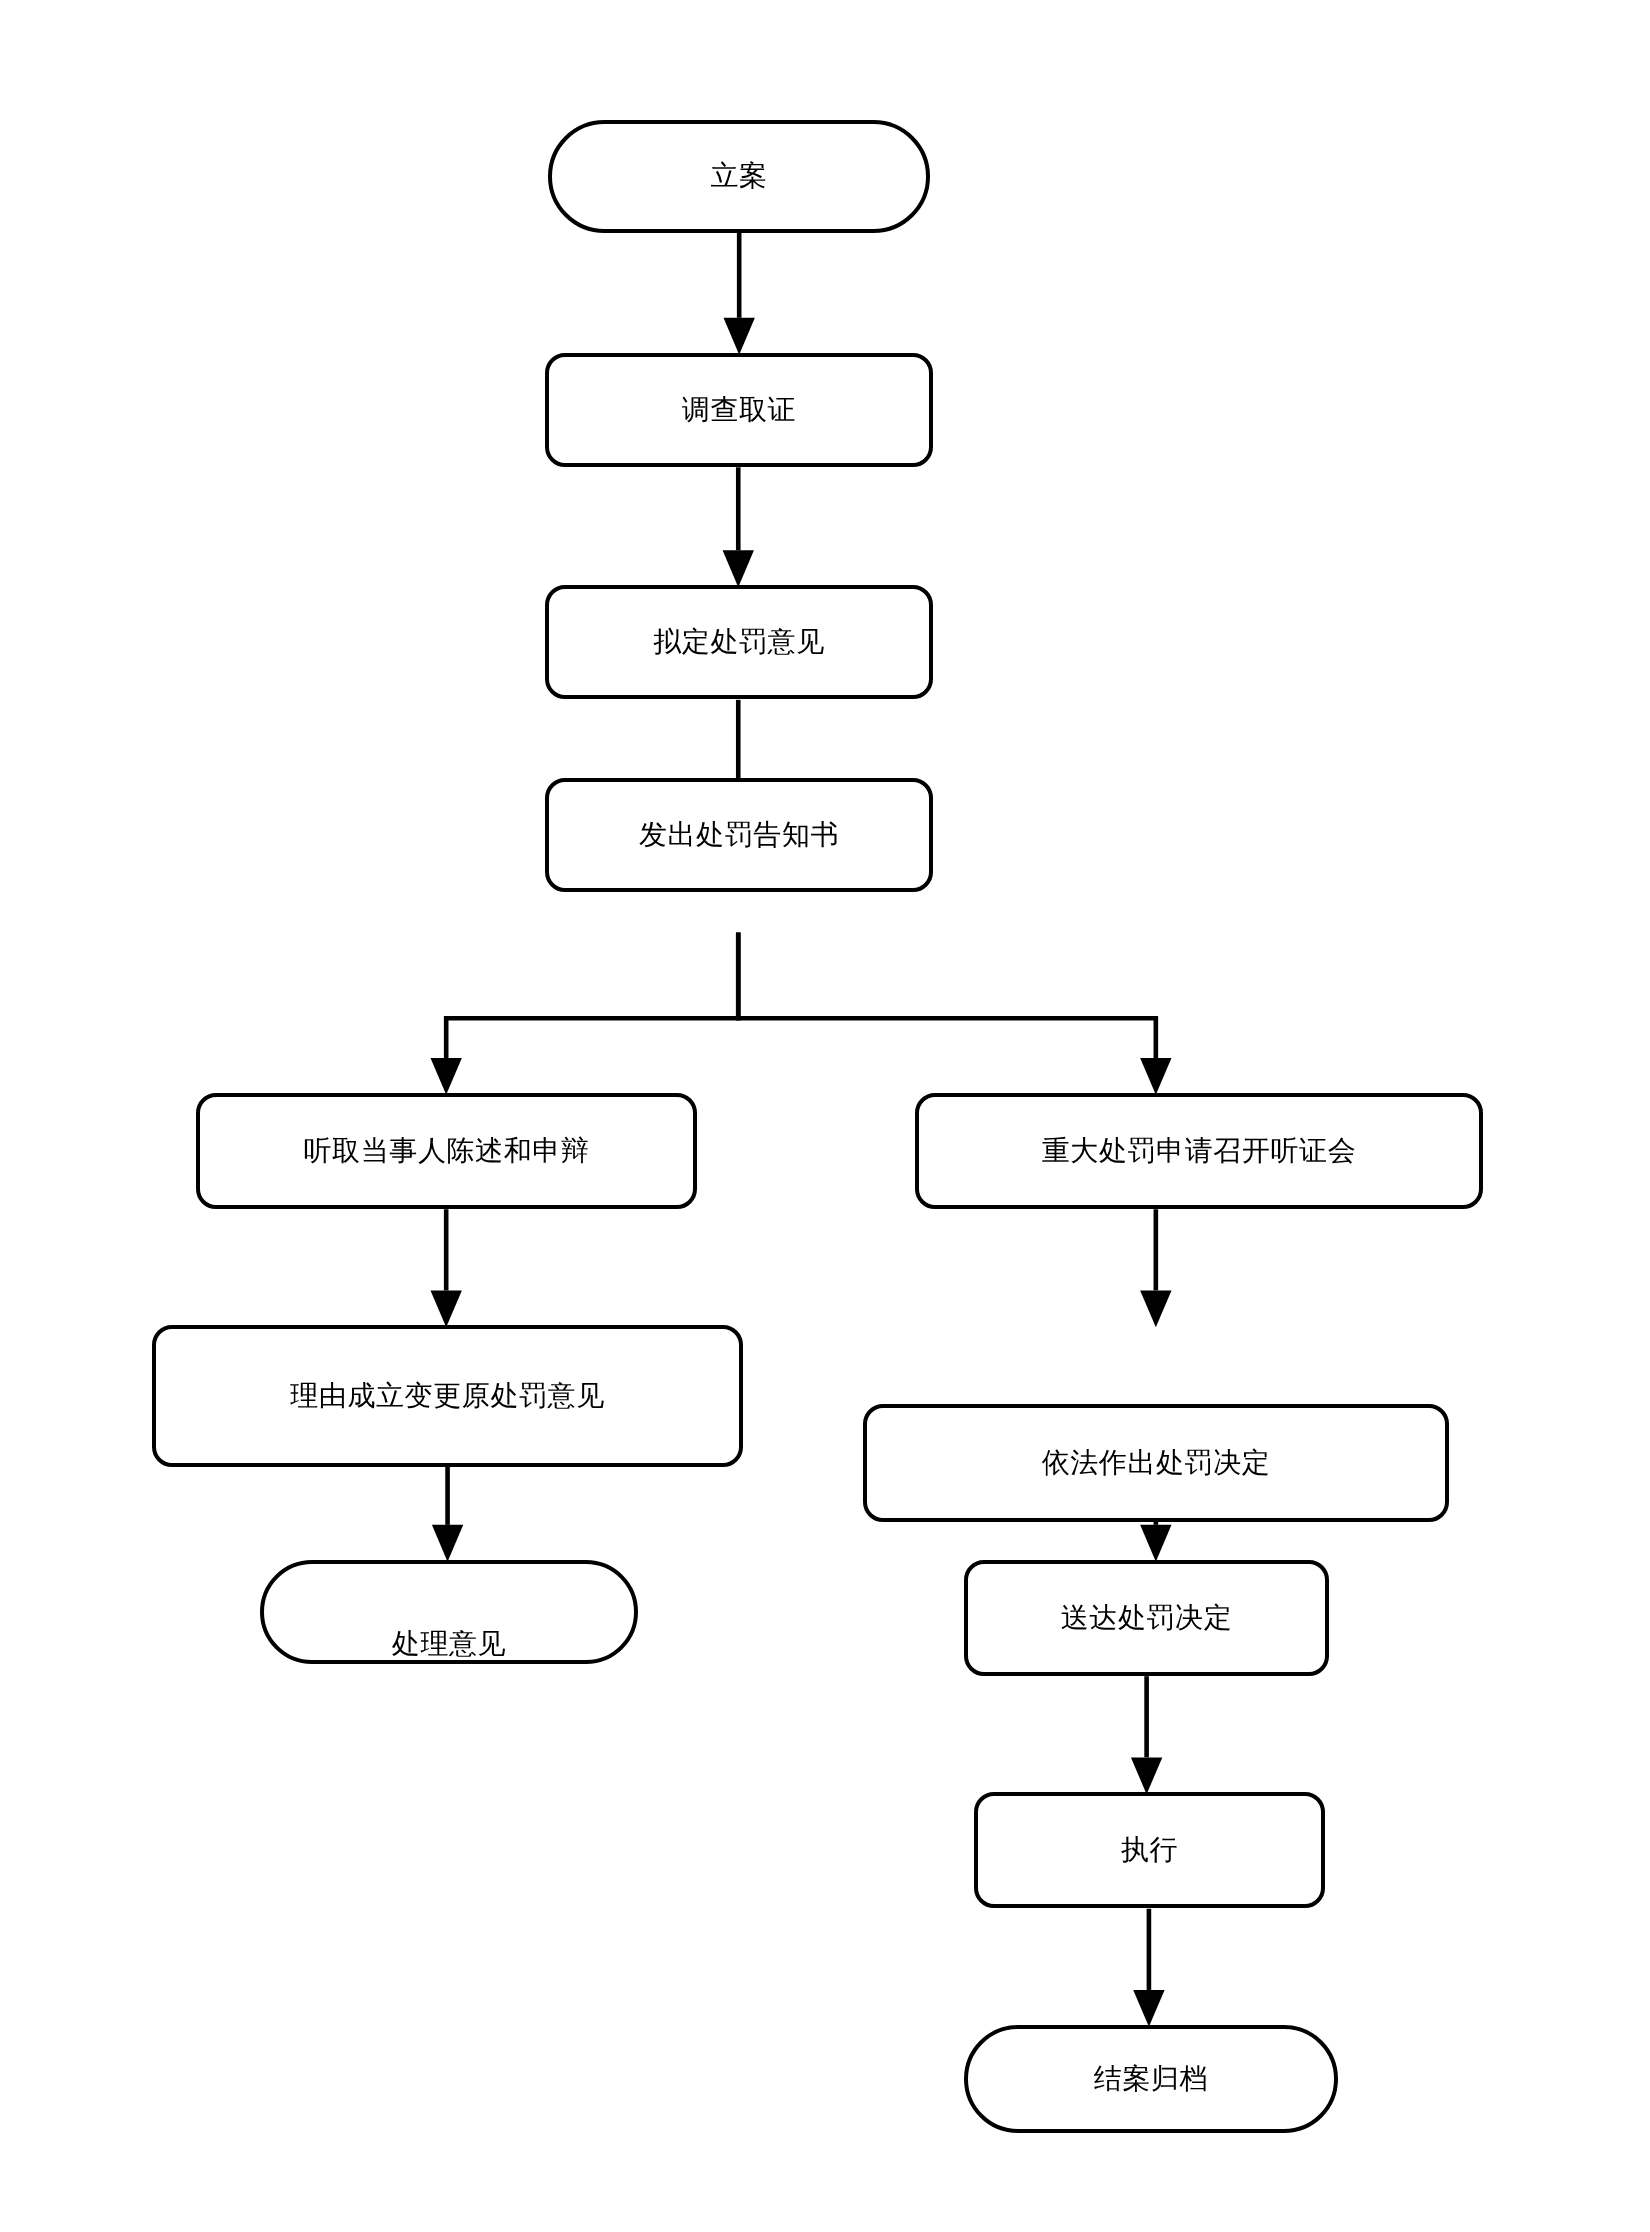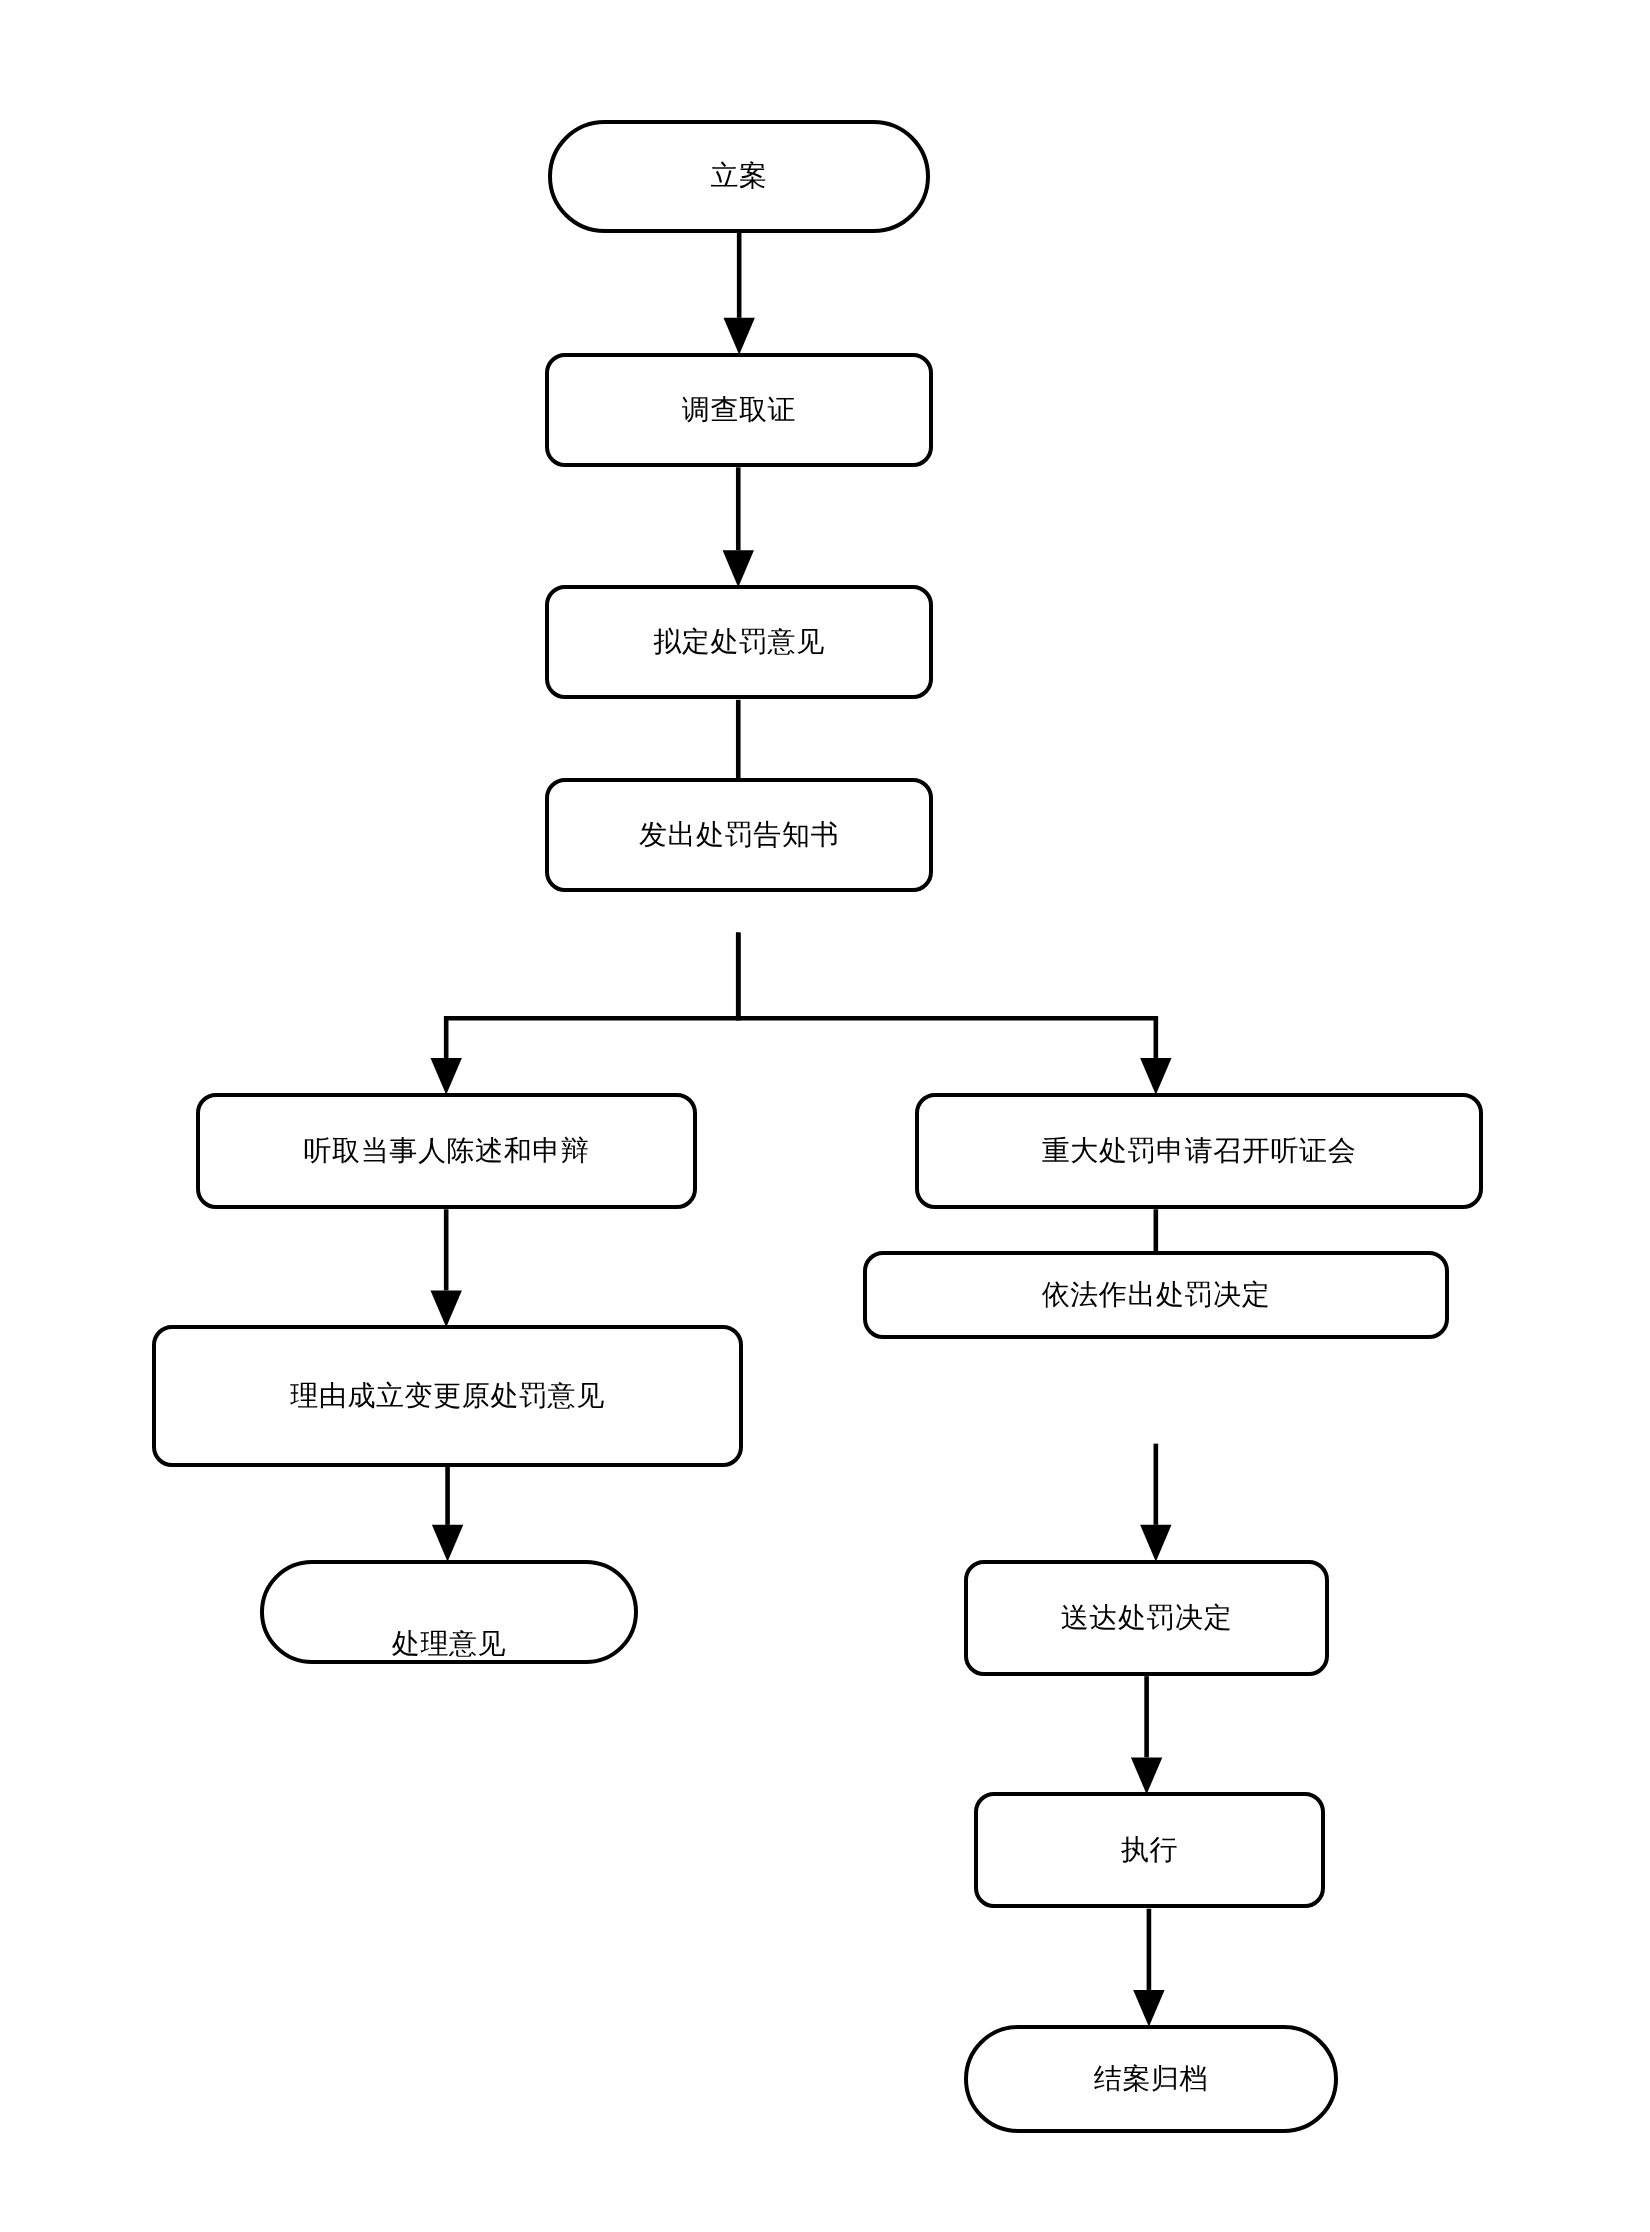--- a/index.html
+++ b/index.html
@@ -95,21 +95,21 @@
       </div>
       <div class="node process" style="left: 196px; top: 1093px; width: 501px; height: 116px;">
         <span class="node-label">听取当事人陈述和申辩</span>
       </div>
       <div class="node process" style="left: 872px; top: 1093px; width: 568px; height: 116px; margin-left: 43px;">
         <span class="node-label">重大处罚申请召开听证会</span>
       </div>
       <div class="node process" style="left: 152px; top: 1325px; width: 591px; height: 142px;">
         <span class="node-label">理由成立变更原处罚意见</span>
       </div>
-      <div class="node process" style="left: 863px; top: 1251px; width: 586px; height: 88px;">
+      <div class="node process" style="left: 863px; top: 1404px; width: 586px; height: 118px;">
         <span class="node-label">依法作出处罚决定</span>
       </div>
       <div class="node terminal" style="left: 260px; top: 1560px; width: 378px; height: 104px; align-items: flex-end;">
         <span class="node-label">处理意见</span>
       </div>
       <div class="node process" style="left: 964px; top: 1560px; width: 365px; height: 116px; justify-content: center;">
         <span class="node-label">送达处罚决定</span>
       </div>
       <div class="node process" style="left: 974px; top: 1792px; width: 351px; height: 116px;">
         <span class="node-label">执行</span>

